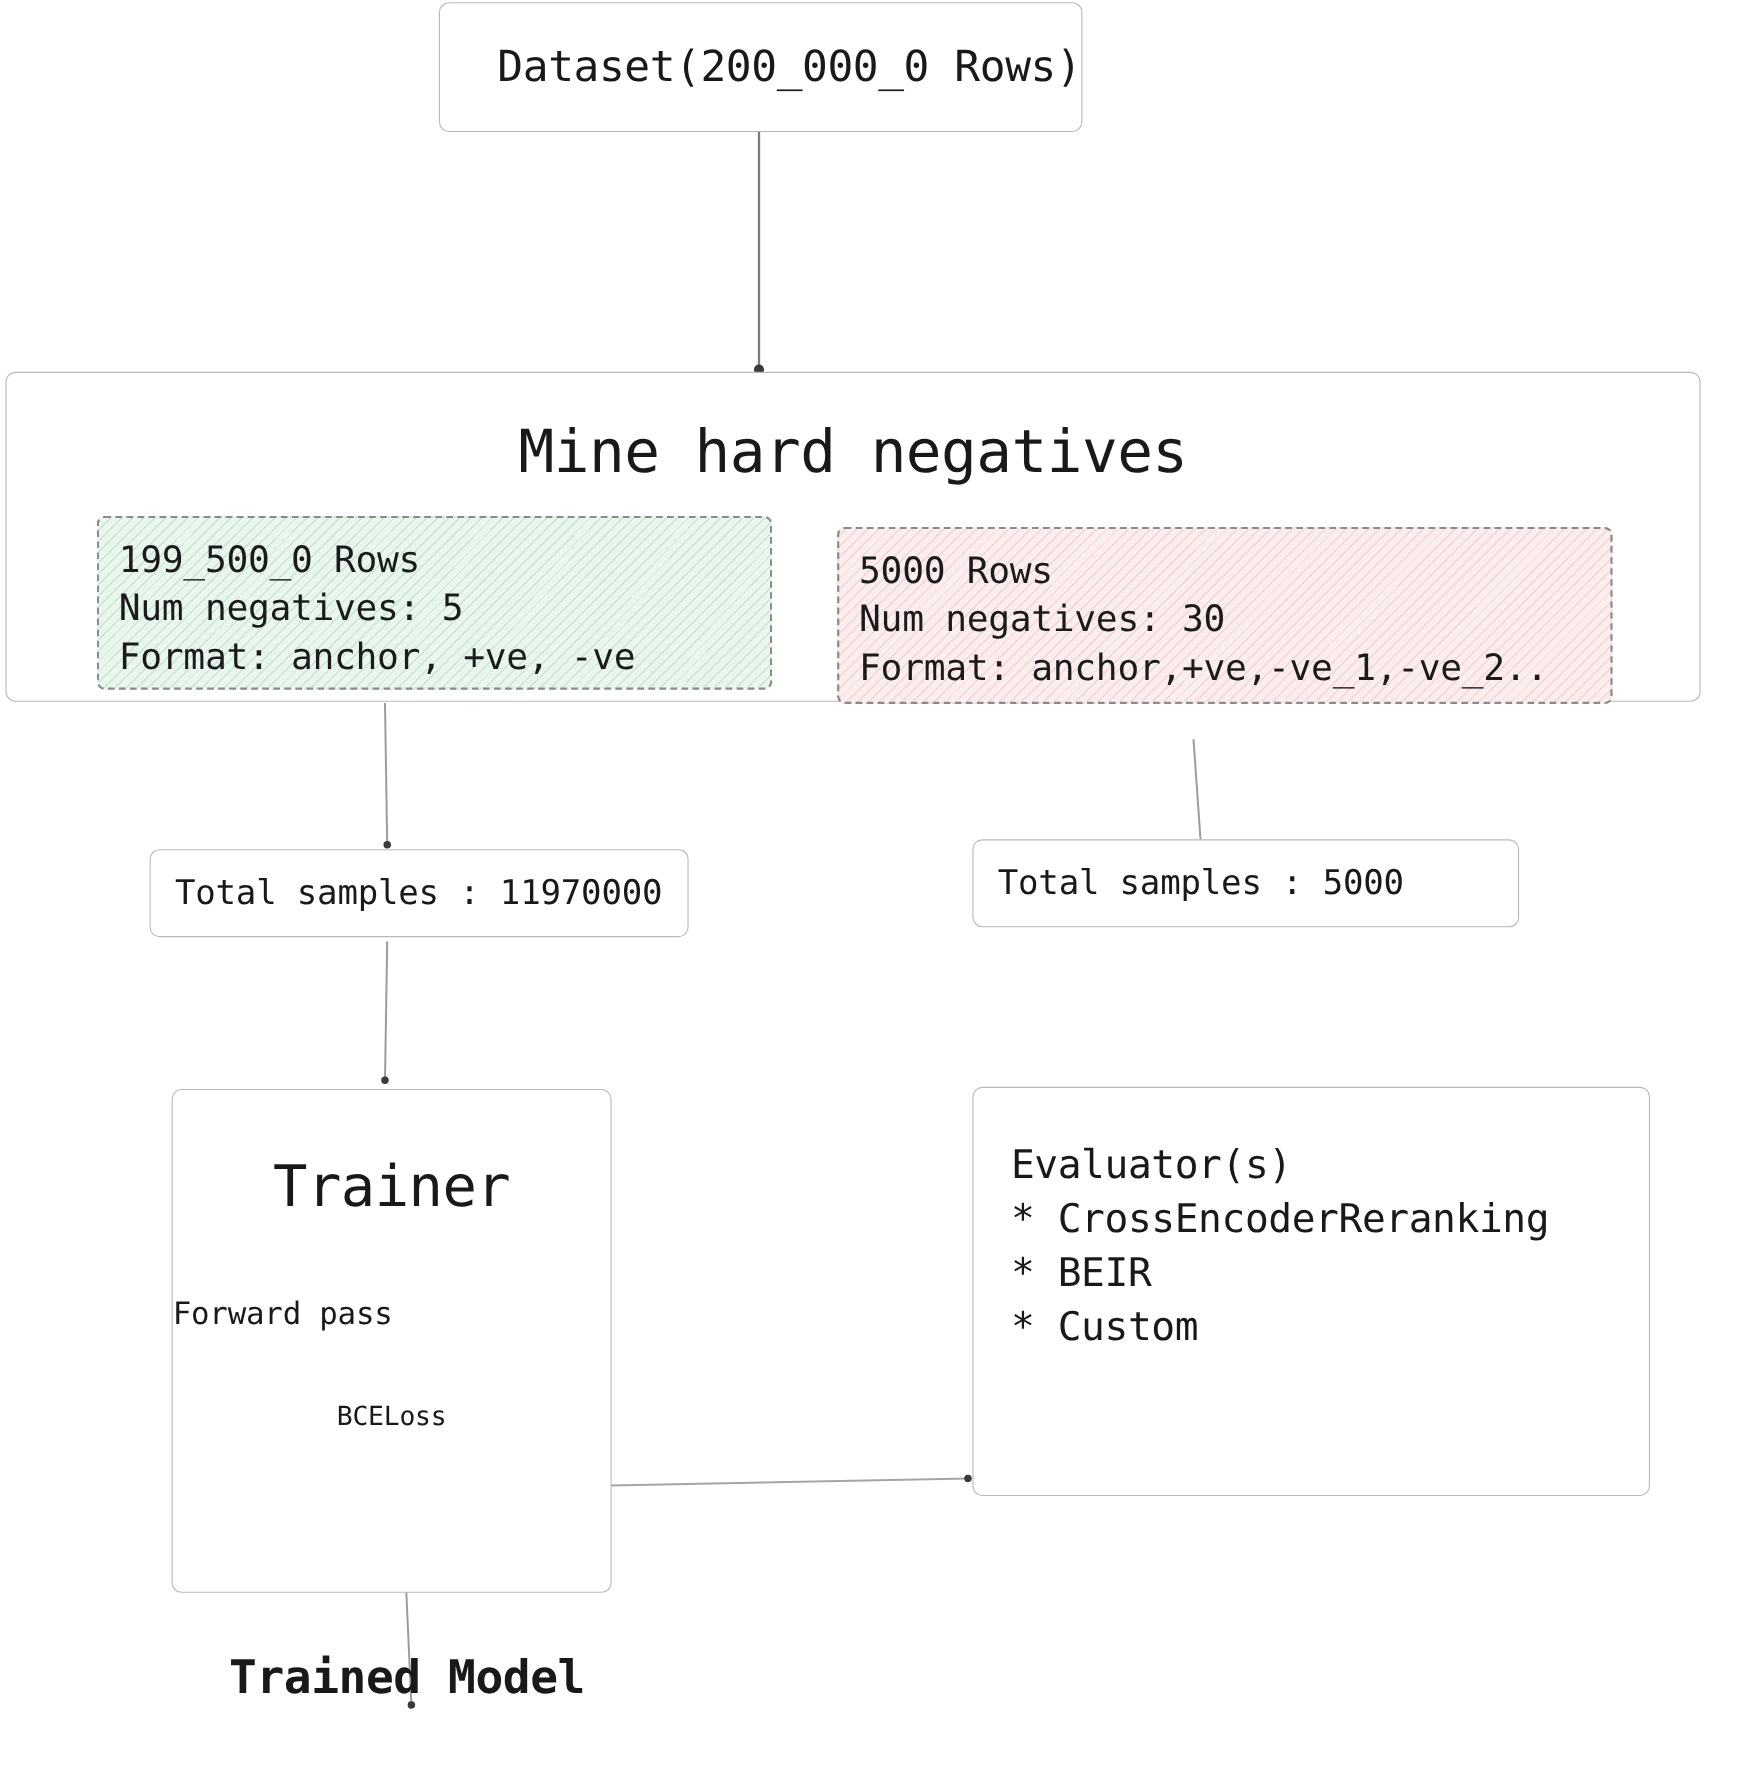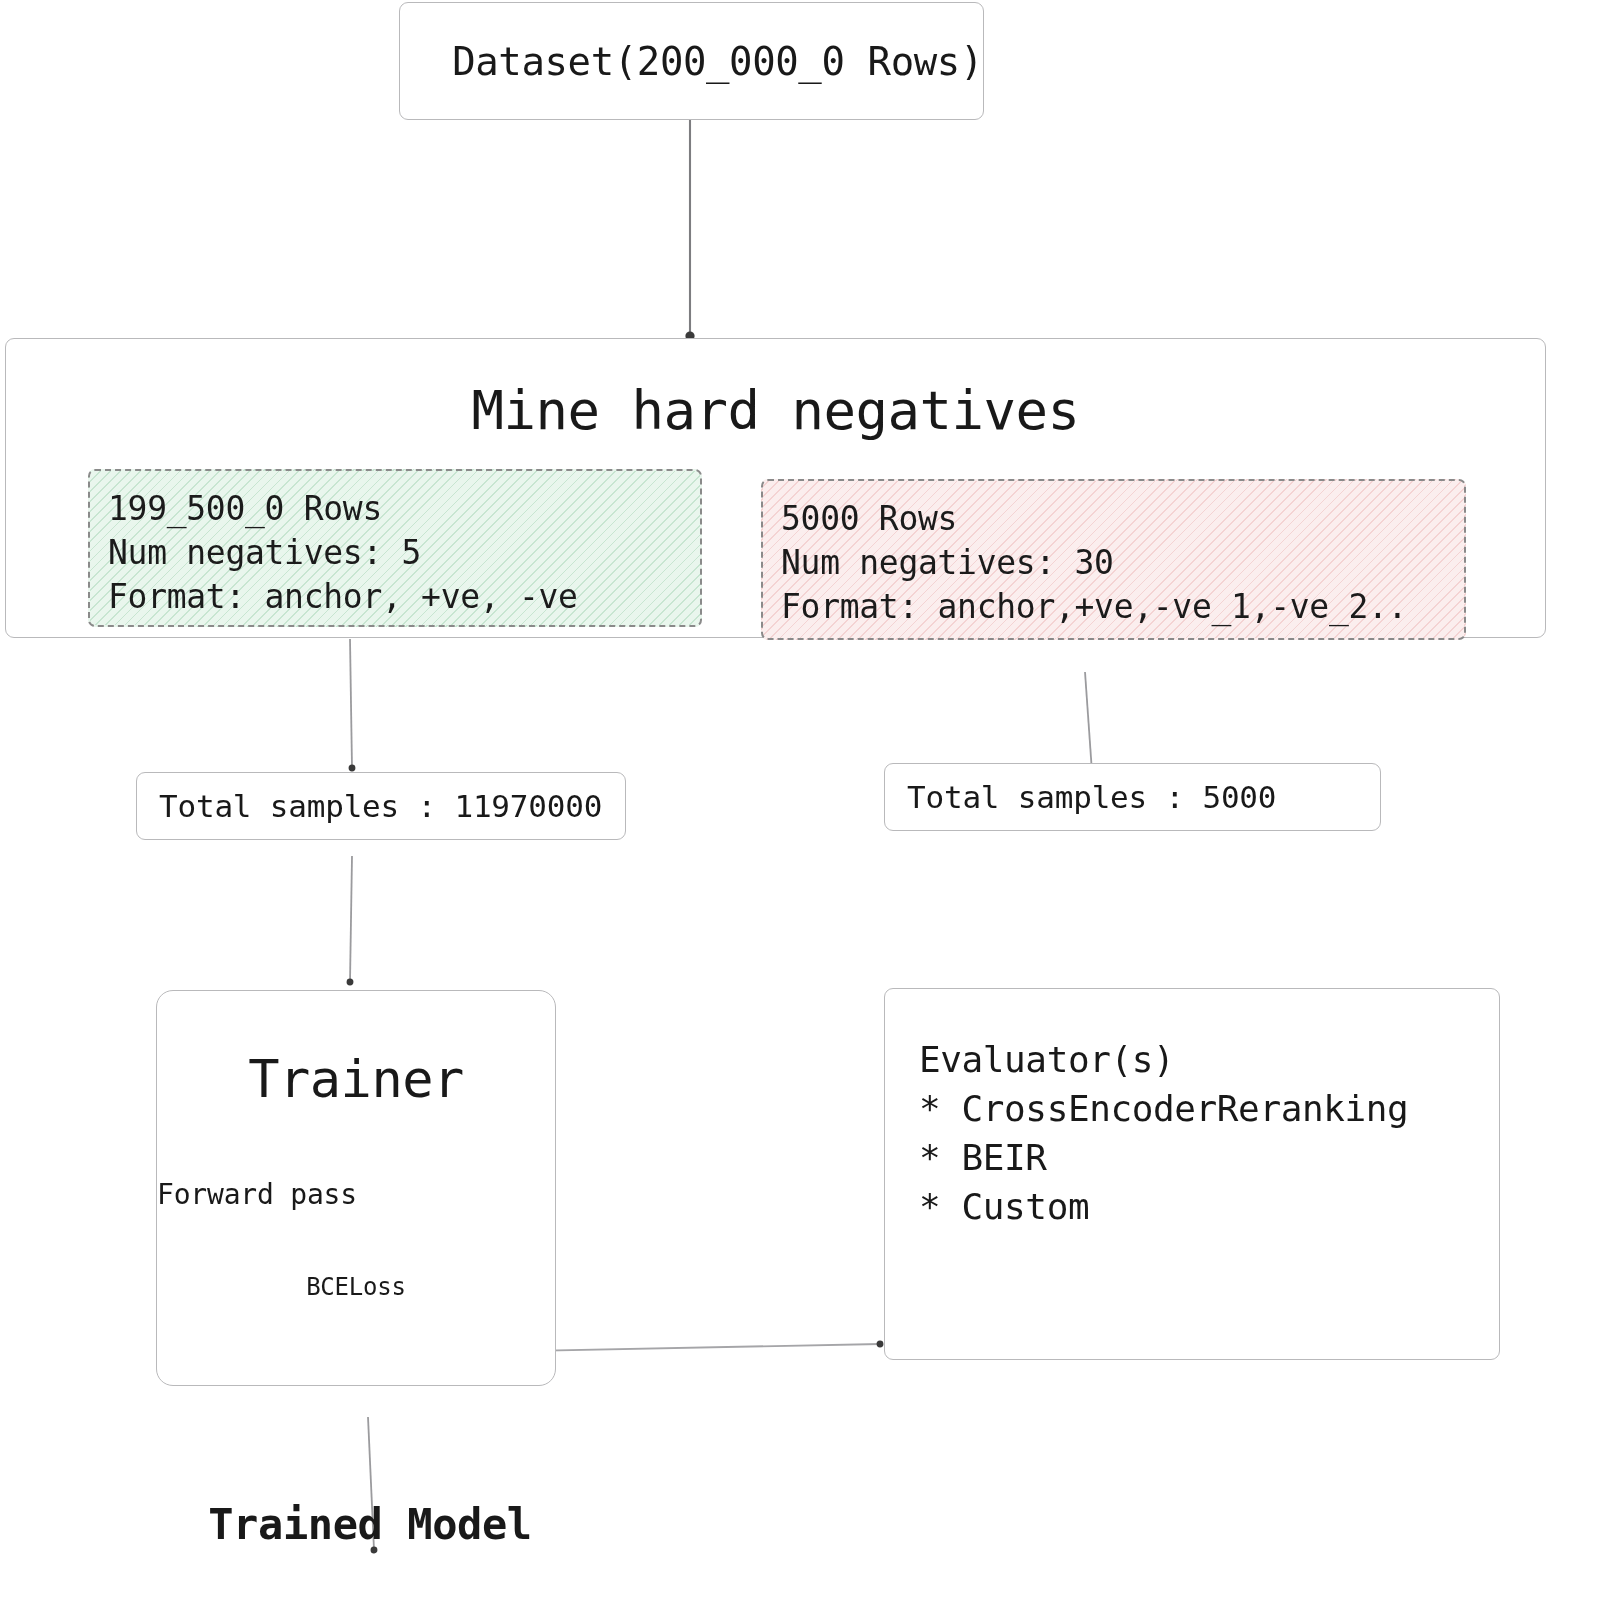--- a/index.html
+++ b/index.html
@@ -117,21 +117,21 @@
     );
     margin-top: 16px;
   }
   #pink-box .lines {
     overflow: visible;
     width: 740px;
   }
 
   
   .samples-node {
-    height: 68px;
+    height: 80px;
     padding-left: 24px;
   }
   .samples-node .node-label {
     position: absolute;
     left: 22px;
     top: 50%;
     transform: translateY(-50%);
     font-size: 31px;
     letter-spacing: -0.2px;
   }
@@ -144,22 +144,21 @@
     left: 884px;
     top: 763px;
     width: 497px;
   }
 
   
   #trainer-node {
     left: 156px;
     top: 990px;
     width: 400px;
-    height: 396px;
-    border-radius: 17px;
+    height: 458px;
   }
   #trainer-title {
     position: absolute;
     left: 0; right: 0;
     top: 58px;
     text-align: center;
     font-size: 52px;
     letter-spacing: -0.5px;
   }
   #trainer-forward {

